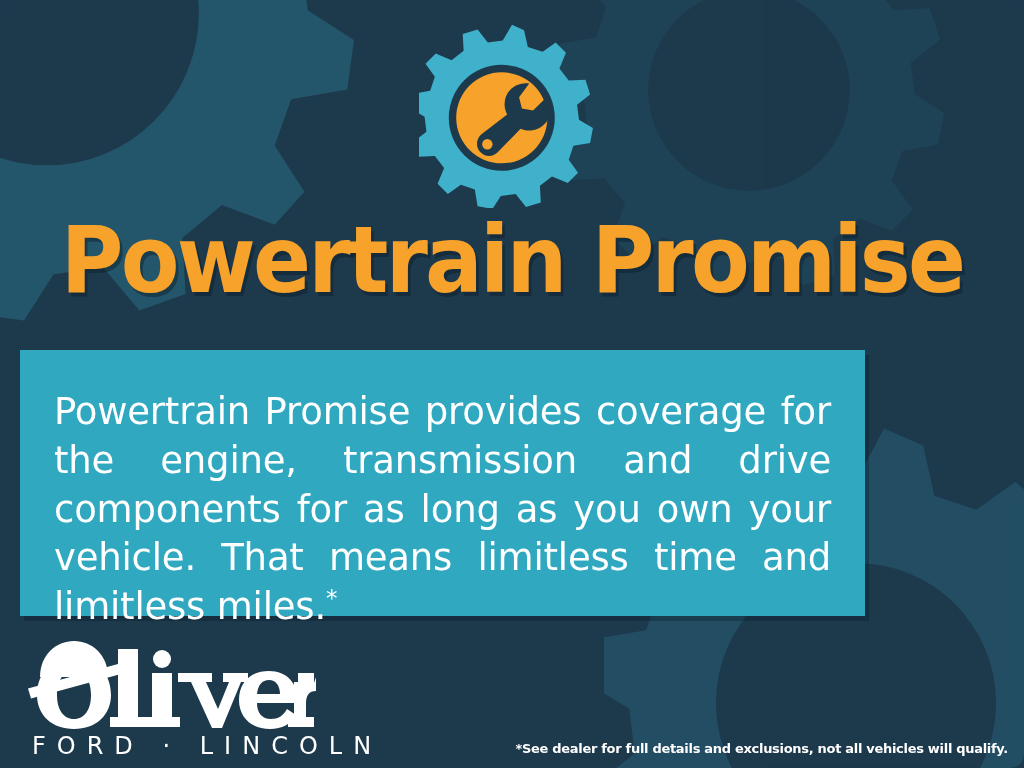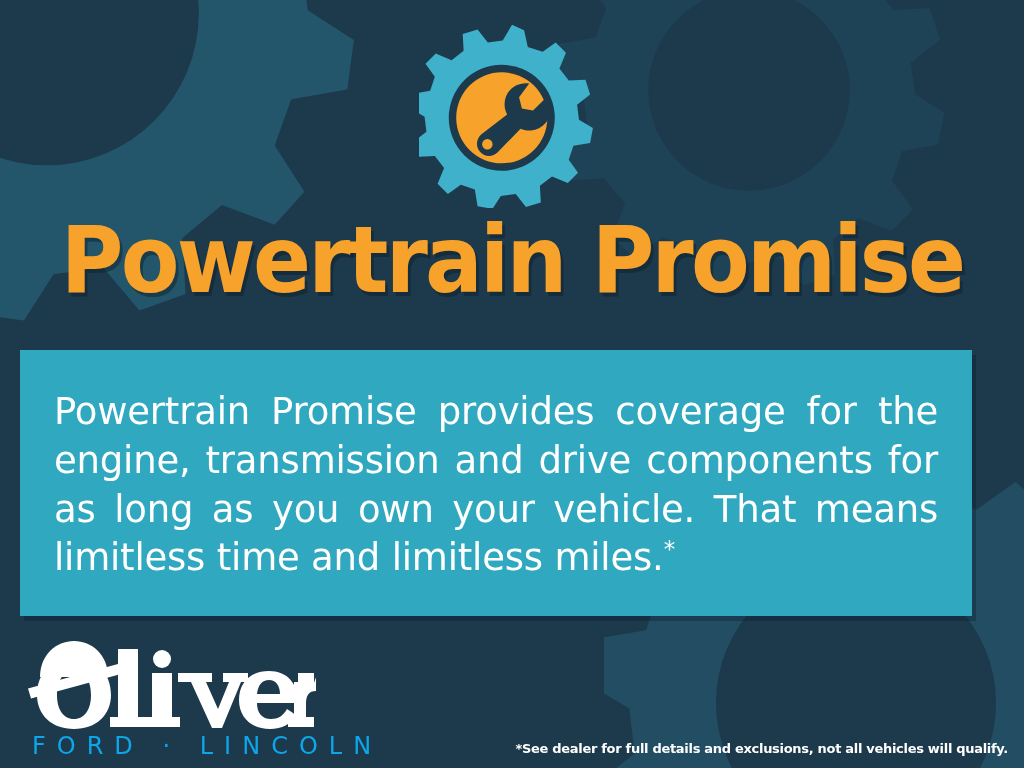--- a/index.html
+++ b/index.html
@@ -13,20 +13,21 @@
     background: #1d394c;
     font-family: "Liberation Sans", sans-serif;
   }
 
   #poster {
     position: relative;
     width: 1024px;
     height: 768px;
     background: #1d394c;
     overflow: hidden;
+    border-radius: 14px;
   }
 
   
   .bg-layer {
     position: absolute;
     inset: 0;
     overflow: hidden;
     pointer-events: none;
   }
   .bg-gear {
@@ -80,21 +81,21 @@
     transform: scaleX(0.93);
     text-shadow: 3px 4px 0 rgba(10, 28, 40, 0.45);
     white-space: nowrap;
   }
 
   
   .panel {
     position: absolute;
     left: 20px;
     top: 350px;
-    width: 952px;
+    width: 845px;
     height: 266px;
     background: #2fa8c0;
     box-shadow: 4px 5px 0 rgba(10, 28, 40, 0.33);
     box-sizing: border-box;
     padding: 38px 34px 0 34px;
   }
   .panel-text {
     margin: 0;
     color: #ffffff;
     font-family: "DejaVu Sans", sans-serif;
@@ -117,21 +118,21 @@
     bottom: 8px;
     width: 300px;
   }
   .logo-mark {
     display: block;
     width: 290px;
     height: 96px;
   }
   .logo-sub {
     margin: 1px 0 0 6px;
-    color: #0ea5e9;
+    color: #ffffff;
     font-family: "DejaVu Sans", sans-serif;
     font-size: 24px;
     font-weight: normal;
     letter-spacing: 11px;
     white-space: nowrap;
   }
 
   
   .disclaimer {
     position: absolute;

